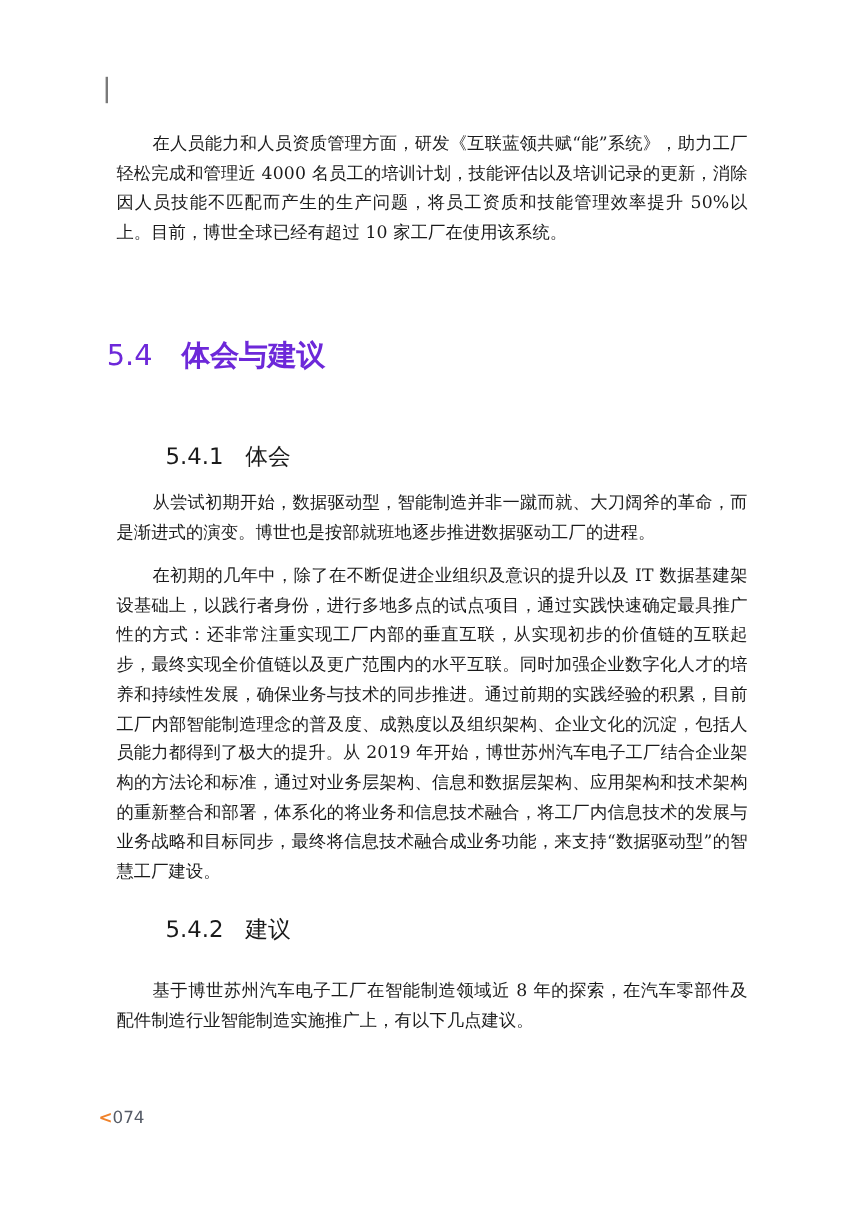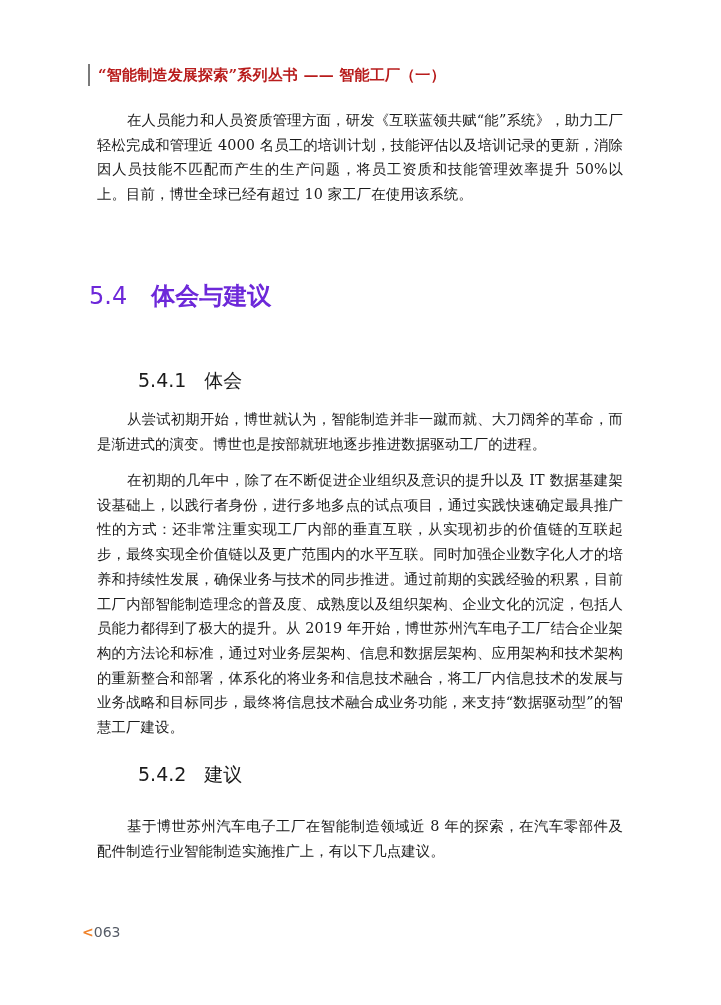--- a/index.html
+++ b/index.html
@@ -89,38 +89,37 @@
     .page-number .chev {
       color: #f0822a;
       font-weight: bold;
     }
   </style>
 </head>
 <body>
 
 <div class="running-header">
   <div class="header-bar"></div>
-  <div class="header-text">“智能制造发展探索”系列丛书 —— 智能工厂（一）</div>
 </div>
 
 <p class="para" style="top:108px;">在人员能力和人员资质管理方面，研发《互联蓝领共赋“能”系统》，助力工厂轻松完成和管理近 4000 名员工的培训计划，技能评估以及培训记录的更新，消除因人员技能不匹配而产生的生产问题，将员工资质和技能管理效率提升 50%以上。目前，博世全球已经有超过 10 家工厂在使用该系统。</p>
 
 <h2 class="h2">
   <span class="num">5.4</span><span>体会与建议</span>
 </h2>
 
 <h3 class="h3" style="top:356px;">
   <span class="num">5.4.1</span><span>体会</span>
 </h3>
 
-<p class="para" style="top:407px;">从尝试初期开始，博世就认为，智能制造并非一蹴而就、大刀阔斧的革命，而是渐进式的演变。博世也是按部就班地逐步推进数据驱动工厂的进程。</p>
+<p class="para" style="top:407px;">从尝试初期开始，数据驱动型，智能制造并非一蹴而就、大刀阔斧的革命，而是渐进式的演变。博世也是按部就班地逐步推进数据驱动工厂的进程。</p>
 
 <p class="para" style="top:468px;">在初期的几年中，除了在不断促进企业组织及意识的提升以及 IT 数据基建架设基础上，以践行者身份，进行多地多点的试点项目，通过实践快速确定最具推广性的方式：还非常注重实现工厂内部的垂直互联，从实现初步的价值链的互联起步，最终实现全价值链以及更广范围内的水平互联。同时加强企业数字化人才的培养和持续性发展，确保业务与技术的同步推进。通过前期的实践经验的积累，目前工厂内部智能制造理念的普及度、成熟度以及组织架构、企业文化的沉淀，包括人员能力都得到了极大的提升。从 2019 年开始，博世苏州汽车电子工厂结合企业架构的方法论和标准，通过对业务层架构、信息和数据层架构、应用架构和技术架构的重新整合和部署，体系化的将业务和信息技术融合，将工厂内信息技术的发展与业务战略和目标同步，最终将信息技术融合成业务功能，来支持“数据驱动型”的智慧工厂建设。</p>
 
 <h3 class="h3" style="top:750px;">
   <span class="num">5.4.2</span><span>建议</span>
 </h3>
 
 <p class="para" style="top:814px;">基于博世苏州汽车电子工厂在智能制造领域近 8 年的探索，在汽车零部件及配件制造行业智能制造实施推广上，有以下几点建议。</p>
 
 <div class="page-number">
-  <span class="chev">&lt;</span><span>063</span>
+  <span class="chev">&lt;</span><span>074</span>
 </div>
 
 </body></html>

